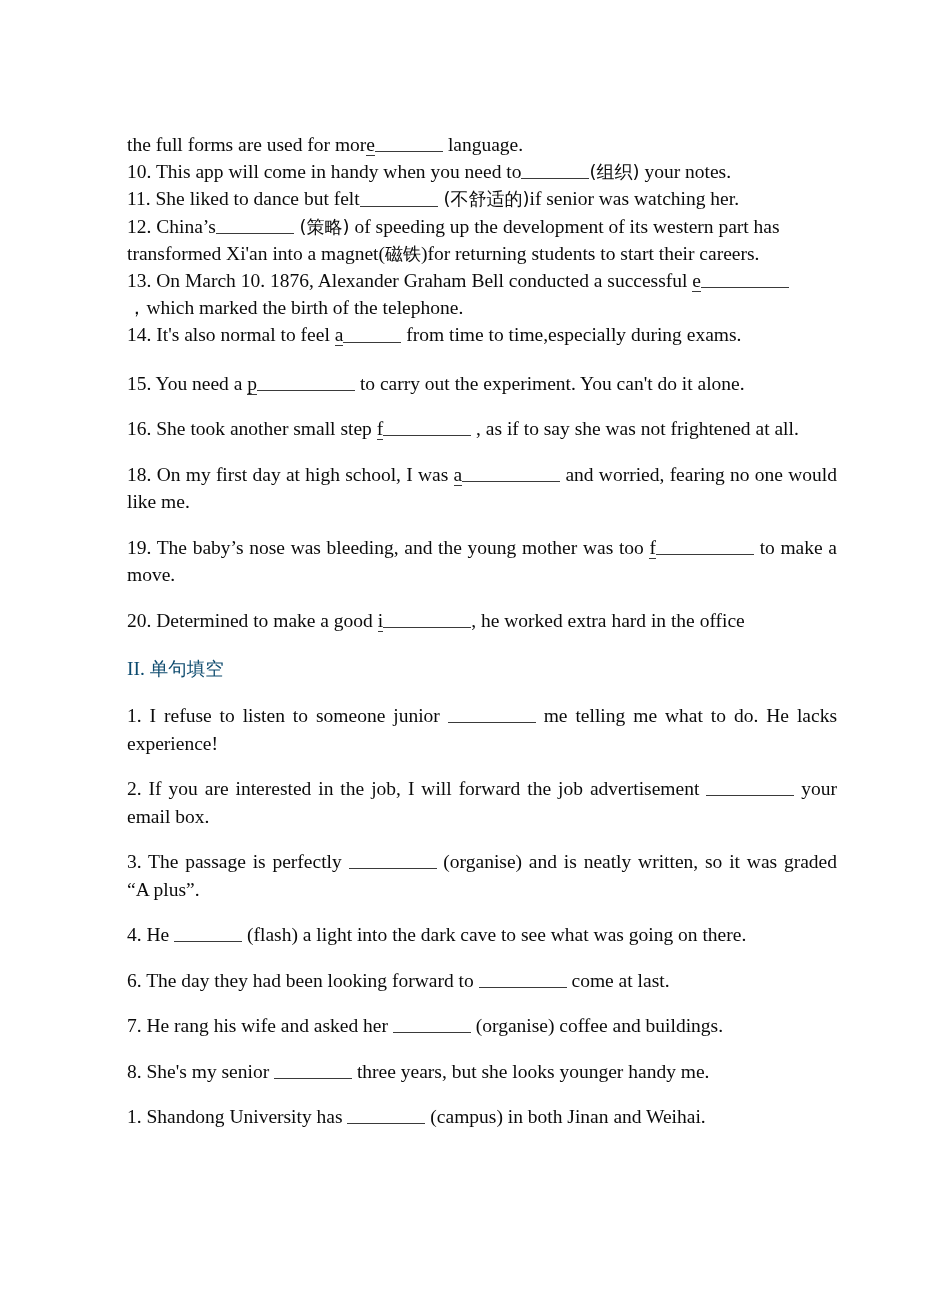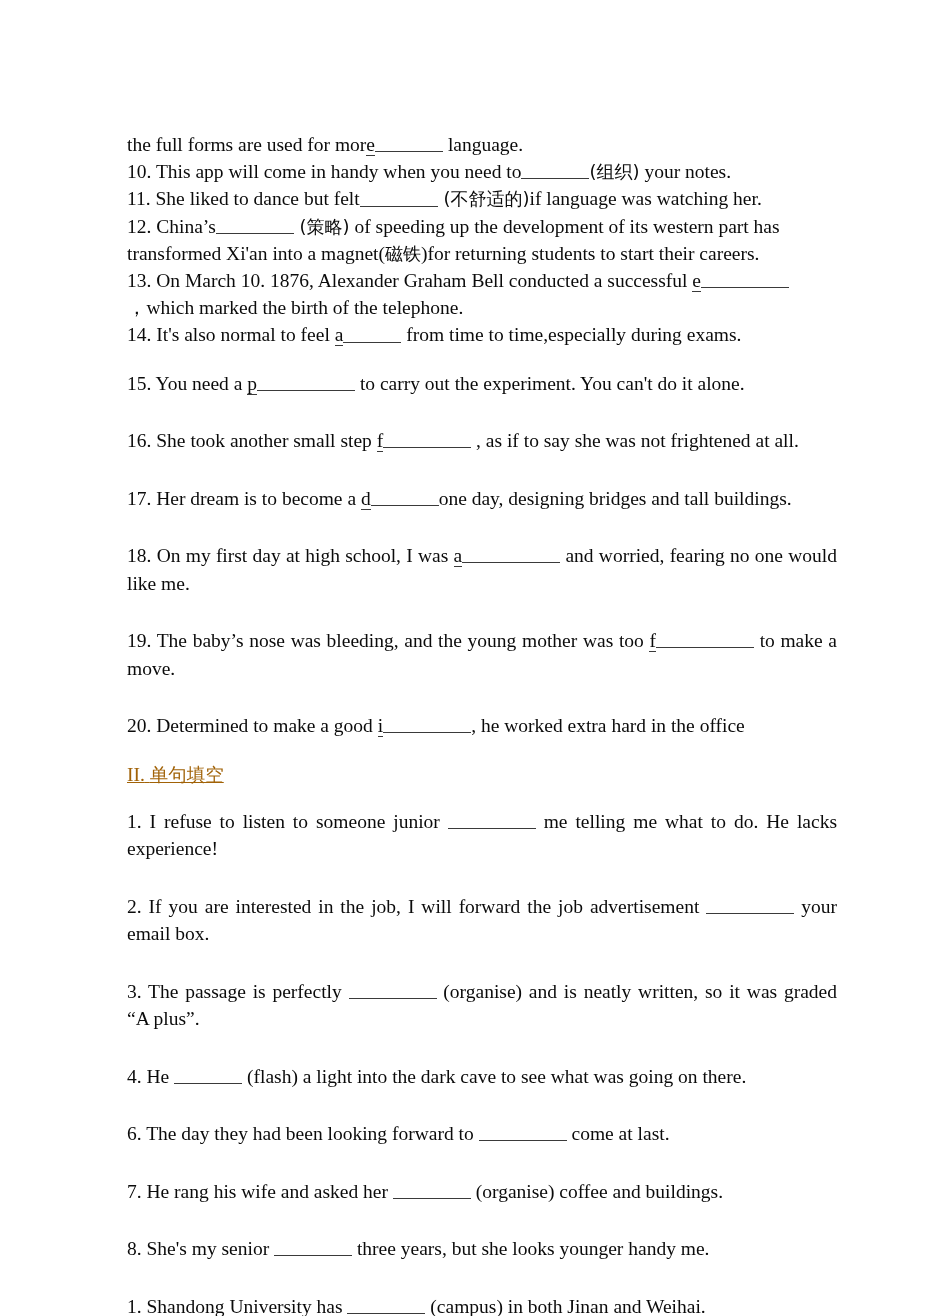--- a/index.html
+++ b/index.html
@@ -36,21 +36,21 @@
   }
 
   
   .block-tight .line {
     line-height: 27.2px;
     margin: 0;
   }
 
   
   .block-loose .line {
-    margin-top: 30px;
+    margin-top: 18px;
     line-height: 27.5px;
   }
   .block-loose .line:first-child { margin-top: 0; }
 
   
   .just {
     text-align: justify;
     text-justify: inter-word;
   }
 
@@ -74,22 +74,21 @@
   
   .prefix {
     border-bottom: 1.6px solid #3a3a3a;
     padding-bottom: 0px;
   }
 
   .heading {
     font-size: 19.5px;
     line-height: 27px;
     margin: 21px 0 0 0;
-    color: #a16207;
-    text-decoration: underline;
+    color: #0c4a6e;
   }
   .cjk {
     font-family: "DejaVu Sans", "Liberation Sans", sans-serif;
     font-size: 18.5px;
   }
   .cjk-inline {
     font-family: "DejaVu Sans", "Liberation Sans", sans-serif;
     font-size: 18px;
   }
 </style>
@@ -102,21 +101,21 @@
 
     <p class="line">
       <span>the full forms are used for mor</span><span class="prefix">e</span><span class="blank b-md"></span><span> language.</span>
     </p>
 
     <p class="line">
       <span>10. This app will come in handy when you need to</span><span class="blank b-md"></span><span class="cjk-inline">(组织)</span><span> your notes.</span>
     </p>
 
     <p class="line">
-      <span>11. She liked to dance but felt</span><span class="blank b-lg"></span><span class="cjk-inline">&nbsp;(不舒适的)</span><span>if language was watching her.</span>
+      <span>11. She liked to dance but felt</span><span class="blank b-lg"></span><span class="cjk-inline">&nbsp;(不舒适的)</span><span>if senior was watching her.</span>
     </p>
 
     <p class="line">
       <span>12. China’s</span><span class="blank b-lg"></span><span class="cjk-inline">&nbsp;(策略)</span><span> of speeding up the development of its western part has transformed Xi'an into a magnet(</span><span class="cjk-inline">磁铁</span><span>)for returning students to start their careers.</span>
     </p>
 
     <p class="line">
       <span>13. On March 10. 1876, Alexander Graham Bell conducted a successful </span><span class="prefix">e</span><span class="blank b-flush"></span><br>
       <span>，which marked the birth of the telephone.</span>
     </p>
@@ -130,23 +129,20 @@
   <div class="block-loose" style="margin-top:21px;">
 
     <p class="line" style="margin-top:4px;">
       <span>15. You need a </span><span class="prefix">p</span><span class="blank b-xxl"></span><span> to carry out the experiment. You can't do it alone.</span>
     </p>
 
     <p class="line">
       <span>16. She took another small step </span><span class="prefix">f</span><span class="blank b-xl"></span><span> , as if to say she was not frightened at all.</span>
     </p>
 
-    <p class="line">
-      <span>17. Her dream is to become a </span><span class="prefix">d</span><span class="blank b-md"></span><span>one day, designing bridges and tall buildings.</span>
-    </p>
 
     <p class="line just">
       <span>18. On my first day at high school, I was </span><span class="prefix">a</span><span class="blank b-xxl"></span><span> and worried, fearing no one would like me.</span>
     </p>
 
     <p class="line just">
       <span>19. The baby’s nose was bleeding, and the young mother was too </span><span class="prefix">f</span><span class="blank b-xxl"></span><span> to make a move.</span>
     </p>
 
     <p class="line">

